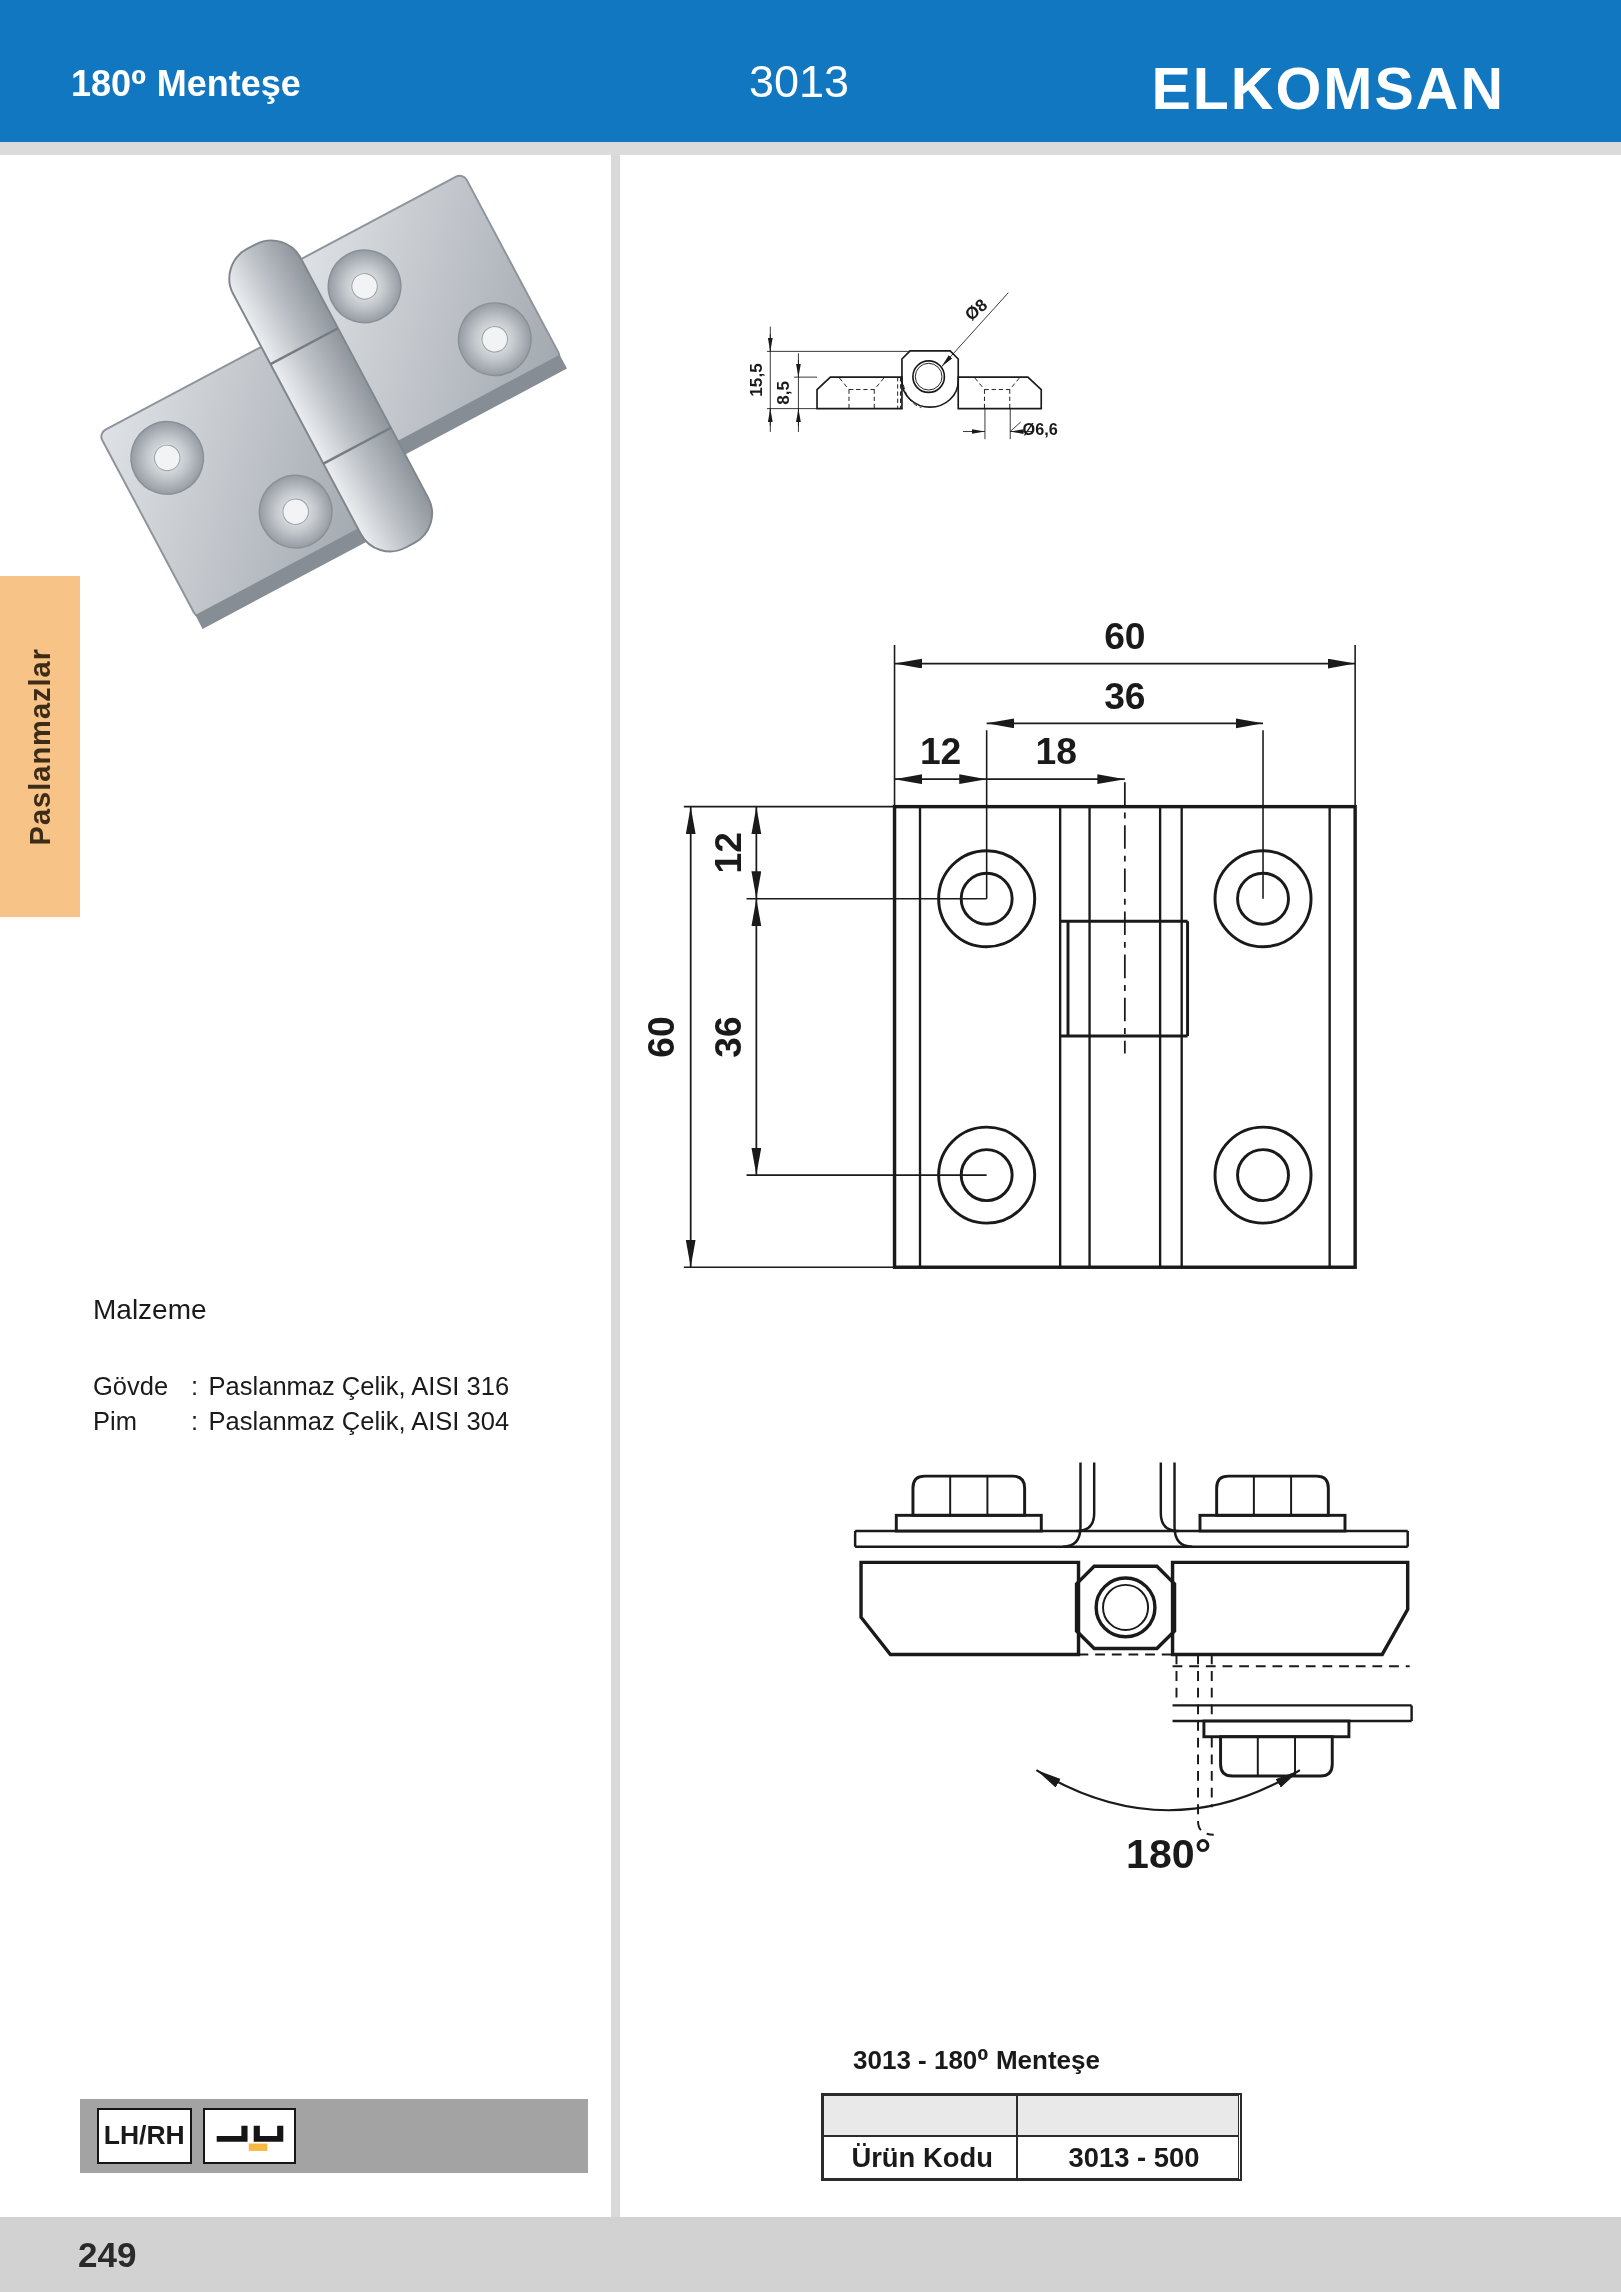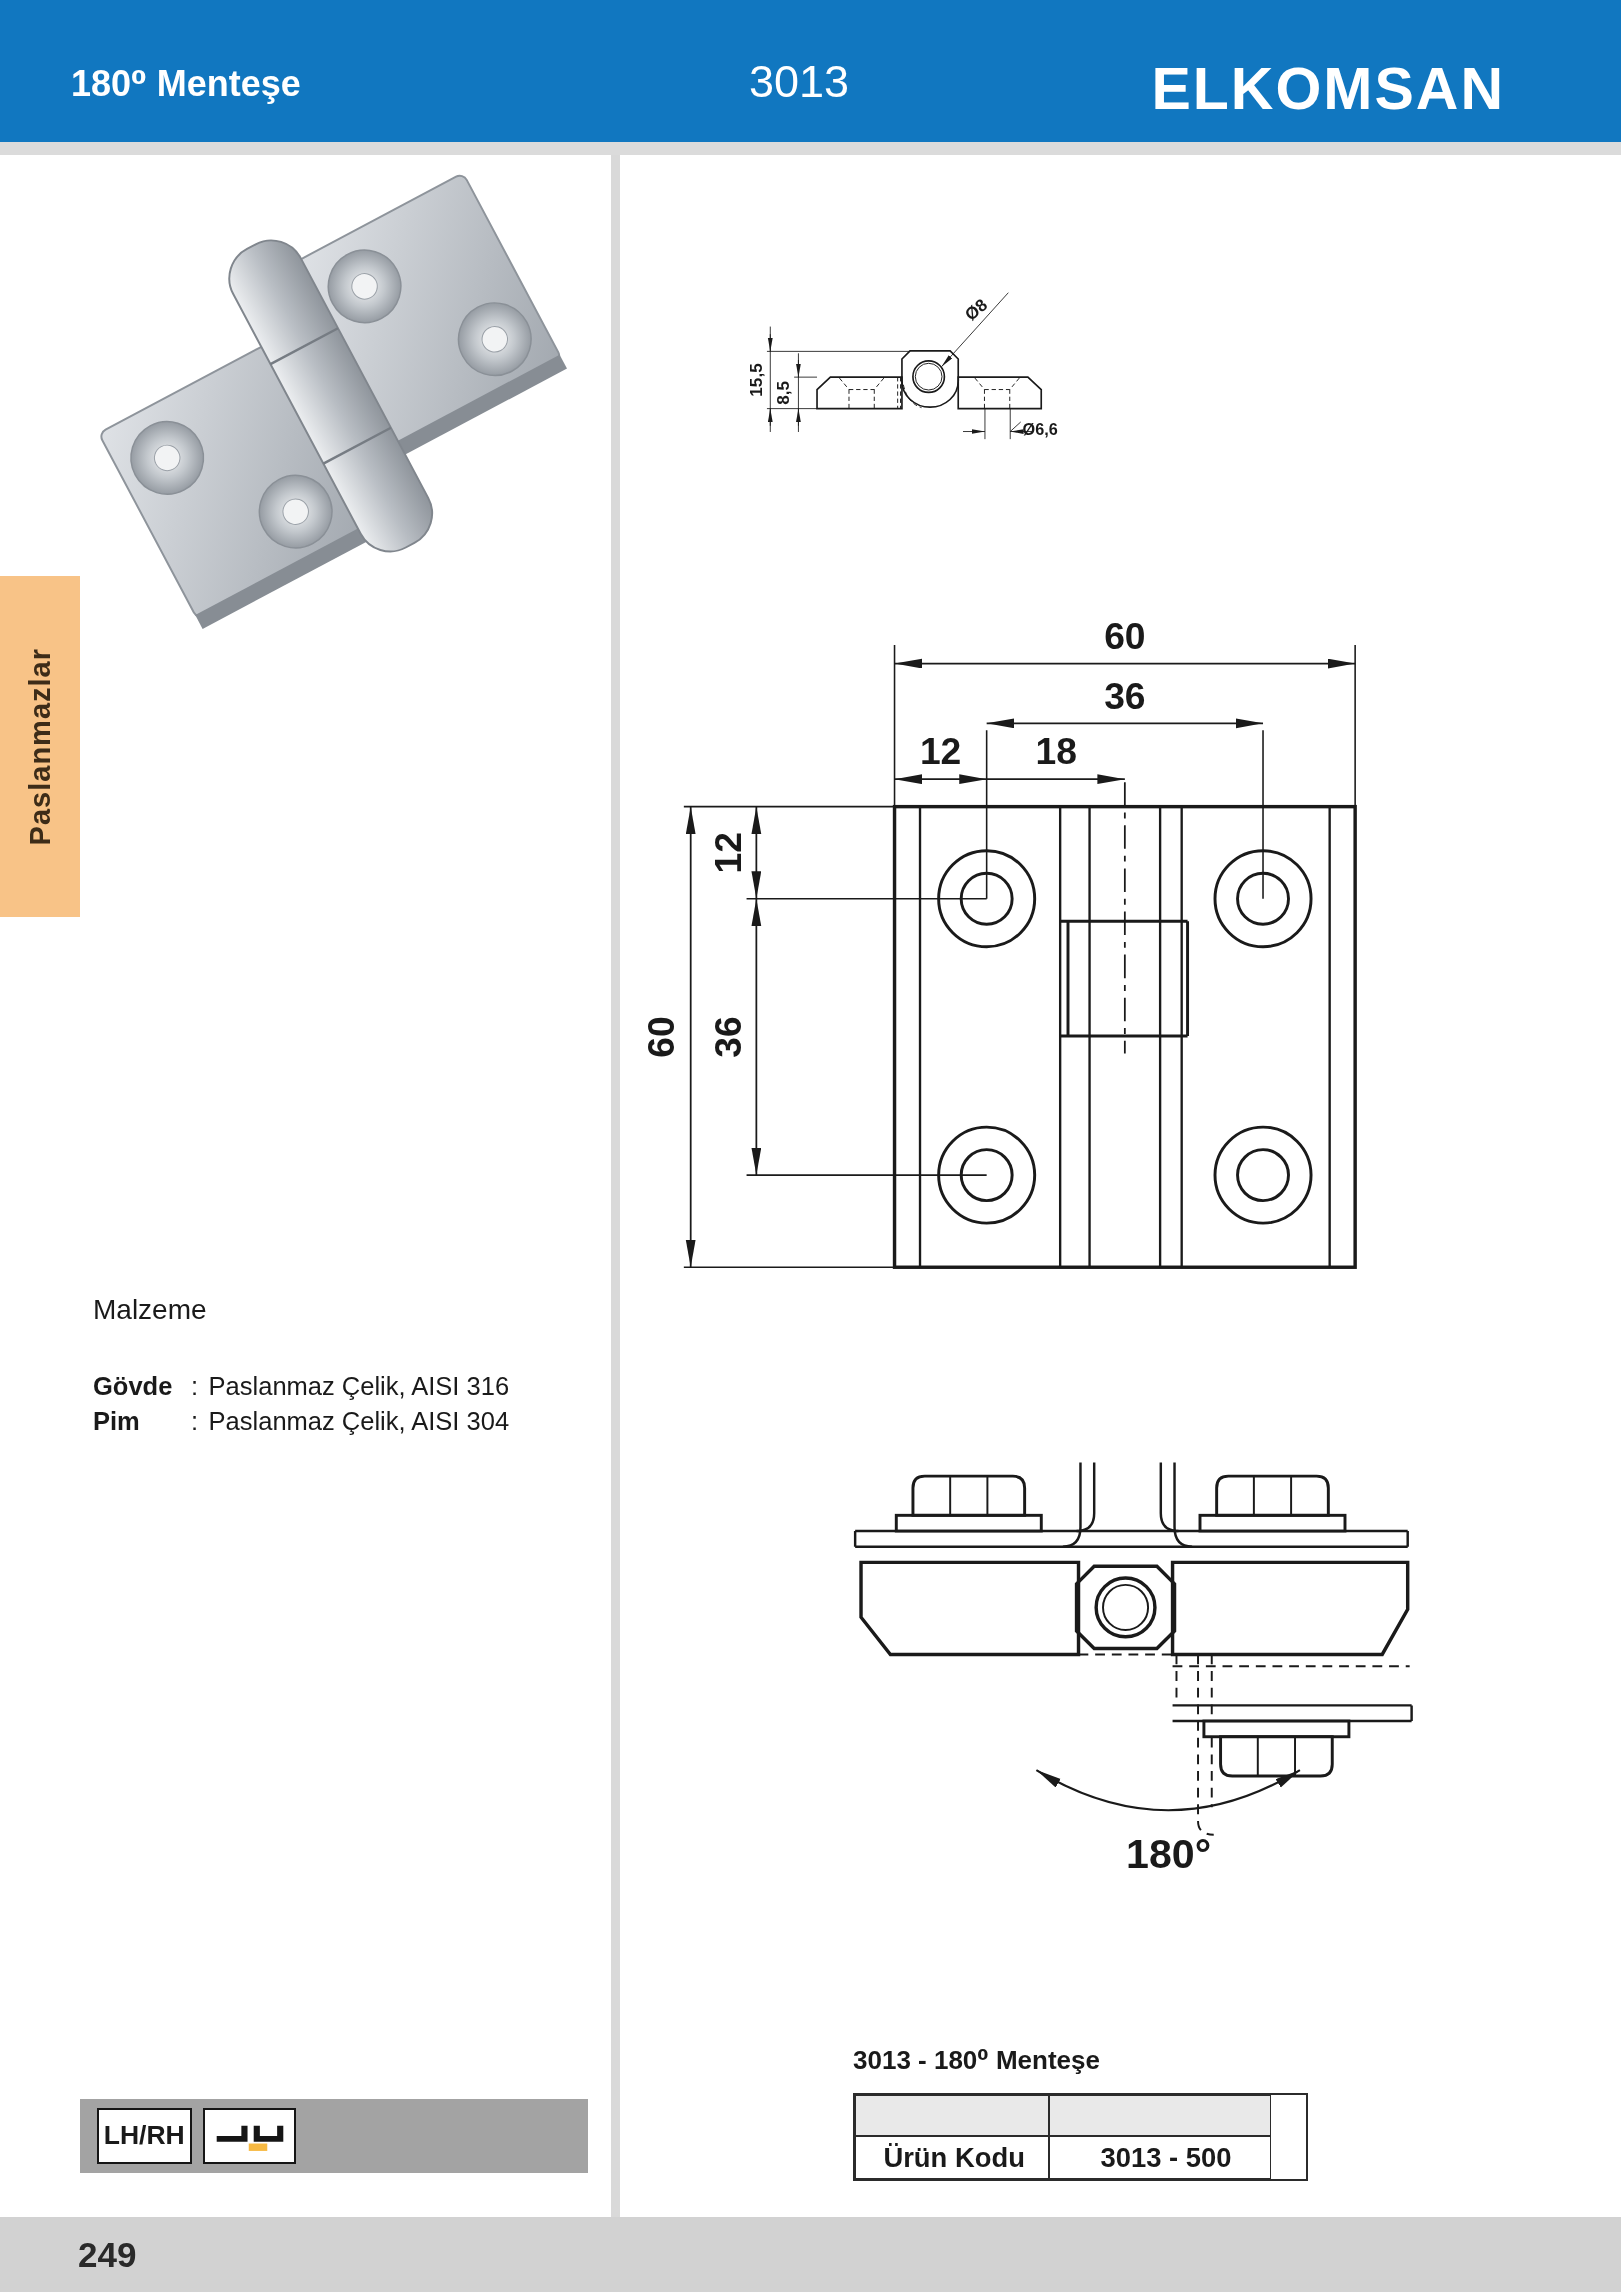--- a/index.html
+++ b/index.html
@@ -20,38 +20,38 @@
 
   
   #tab{left:0;top:576px;width:80px;height:341px;background:#F8C387;
        display:flex;align-items:center;justify-content:center;}
   #tab span{writing-mode:vertical-rl;transform:rotate(180deg);
             font-size:29px;font-weight:bold;color:#3d2c18;letter-spacing:1px;}
 
   #material{left:93px;top:1270px;width:490px;}
   #material .mt{font-size:28px;font-weight:normal;margin-bottom:43px;margin-top:24px;}
   #material .row{display:flex;font-size:25.5px;line-height:35px;}
-  #material .lbl{width:98px;font-weight:bold;flex:0 0 auto;}
+  #material .lbl{width:98px;font-weight:normal;flex:0 0 auto;}
   #material .sep{width:17.6px;flex:0 0 auto;}
 
   
   #hbar{left:80px;top:2099px;width:508px;height:74px;background:#a3a3a3;}
   .badgebox{position:absolute;top:8.8px;height:56px;background:#fff;border:2.9px solid #151515;
             box-sizing:border-box;display:flex;align-items:center;justify-content:center;}
   #box-lhrh{left:16.7px;width:95px;font-size:26.5px;font-weight:bold;}
   #box-icon{left:123px;width:93px;}
 
   
   #footer{left:0;top:2217px;width:1621px;height:75px;background:#D2D2D2;}
   #footer .pg{position:absolute;left:78px;top:0;line-height:75px;
               font-size:35px;font-weight:bold;color:#2a2a2a;}
 
   
   #ptitle{left:853px;top:2045px;font-size:26px;font-weight:bold;}
-  #ptable{left:853px;top:2093px;width:455px;border:2.9px solid #2b2b2b;box-sizing:border-box;}
+  #ptable{left:821px;top:2093px;width:421px;border:2.9px solid #2b2b2b;box-sizing:border-box;}
   #ptable .trow{display:flex;}
   #ptable .c{box-sizing:border-box;border:1px solid #2b2b2b;display:flex;align-items:center;}
   #ptable .h{height:41px;background:#E9E9E9;}
   #ptable .b{height:43px;background:#fff;font-size:27.4px;font-weight:600;}
   #ptable .c1{width:194px;padding-left:27.4px;}
   #ptable .c2{width:222px;justify-content:center;padding-left:12px;}
 
   svg text{font-family:"Liberation Sans","DejaVu Sans",sans-serif;font-weight:600;fill:#1a1a1a;}
   .ln{stroke:#1a1a1a;fill:none;}
 </style>

